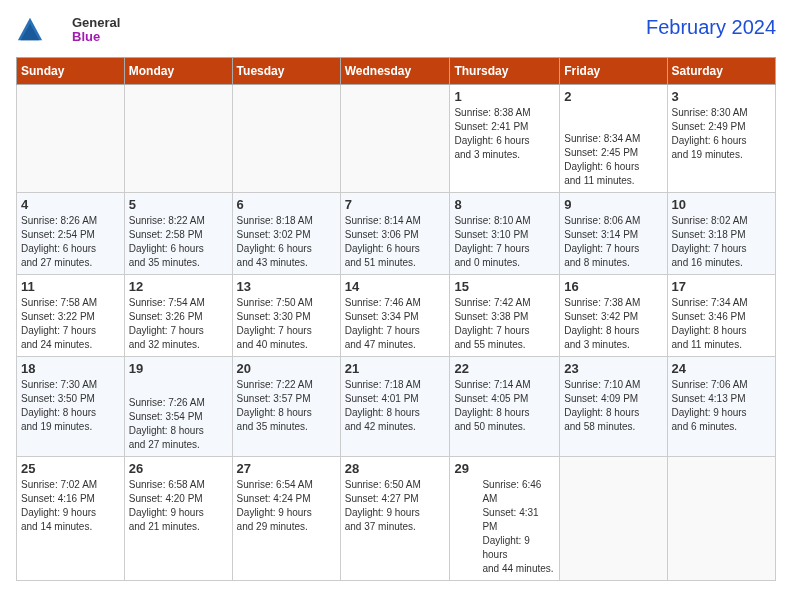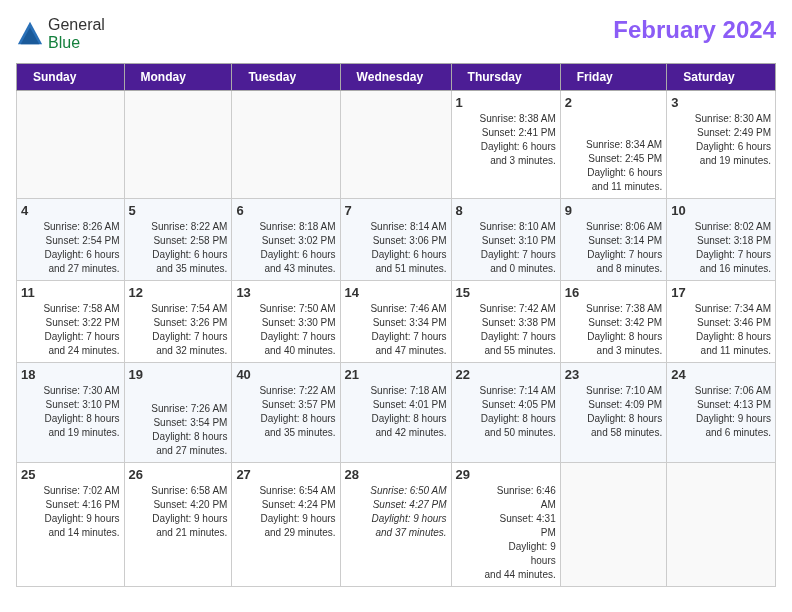--- a/index.html
+++ b/index.html
@@ -15,52 +15,53 @@
       justify-content: space-between;
       align-items: flex-start;
       margin-bottom: 12px;
     }
     .logo {
       display: flex;
       align-items: center;
       gap: 4px;
     }
     .logo-text {
-      font-size: 16px;
-      font-weight: normal;
+      font-size: 13px;
+      font-weight: bold;
       line-height: 1.1;
+      margin-left: 24px;
     }
     .logo-general { color: #333; }
-    .logo-blue { color: #15803d; }
+    .logo-blue { color: #a21caf; }
     .logo-icon {
       width: 28px;
       height: 28px;
     }
     .title-block {
       text-align: right;
     }
     .month-year {
-      font-size: 24px;
-      font-weight: bold;
-      color: #8b5cf6;
+      font-size: 20px;
+      font-weight: normal;
+      color: #1d4ed8;
     }
     .location {
       font-size: 16px;
       color: #555;
     }
     table {
       width: 100%;
       border-collapse: collapse;
     }
     th {
-      background-color: #4c1d95;
+      background-color: #c2410c;
       color: #fff;
       font-size: 12px;
       font-weight: bold;
-      padding: 6px 16px;
+      padding: 6px 4px;
       text-align: left;
       border: 1px solid #aaa;
     }
     td {
       border: 1px solid #ccc;
       vertical-align: top;
       padding: 4px;
       font-size: 10.5px;
       color: #333;
       height: 82px;
@@ -72,21 +73,20 @@
     .day-number {
       font-size: 13px;
       font-weight: bold;
       color: #333;
       margin-bottom: 2px;
     }
     .day-info {
       font-size: 10px;
       color: #333;
       line-height: 1.4;
-      text-align: right;
     }
     tr:nth-child(even) td {
       background-color: #f5f8fc;
     }
     tr:nth-child(odd) td {
       background-color: #fff;
     }
     td.empty {
       background: #f9f9f9 !important;
     }
@@ -249,33 +249,33 @@
           <div class="day-info" style="white-space: pre-line;">Sunrise: 7:34 AM
 Sunset: 3:46 PM
 Daylight: 8 hours
 and 11 minutes.</div>
         </td>
       </tr>
       <tr>
         <td>
           <div class="day-number">18</div>
           <div class="day-info" style="white-space: pre-line;">Sunrise: 7:30 AM
-Sunset: 3:10 PM
+Sunset: 3:50 PM
 Daylight: 8 hours
 and 19 minutes.</div>
         </td>
         <td>
           <div class="day-number">19</div>
           <div class="day-info" style="white-space: pre-line; margin-top: 20px;">Sunrise: 7:26 AM
 Sunset: 3:54 PM
 Daylight: 8 hours
 and 27 minutes.</div>
         </td>
         <td>
-          <div class="day-number">40</div>
+          <div class="day-number">20</div>
           <div class="day-info" style="white-space: pre-line;">Sunrise: 7:22 AM
 Sunset: 3:57 PM
 Daylight: 8 hours
 and 35 minutes.</div>
         </td>
         <td>
           <div class="day-number">21</div>
           <div class="day-info" style="white-space: pre-line;">Sunrise: 7:18 AM
 Sunset: 4:01 PM
 Daylight: 8 hours
@@ -320,21 +320,21 @@
         </td>
         <td>
           <div class="day-number">27</div>
           <div class="day-info" style="white-space: pre-line;">Sunrise: 6:54 AM
 Sunset: 4:24 PM
 Daylight: 9 hours
 and 29 minutes.</div>
         </td>
         <td>
           <div class="day-number">28</div>
-          <div class="day-info" style="white-space: pre-line; font-style: italic;">Sunrise: 6:50 AM
+          <div class="day-info" style="white-space: pre-line;">Sunrise: 6:50 AM
 Sunset: 4:27 PM
 Daylight: 9 hours
 and 37 minutes.</div>
         </td>
         <td>
           <div class="day-number">29</div>
           <div class="day-info" style="white-space: pre-line; margin-left: 28px;">Sunrise: 6:46 AM
 Sunset: 4:31 PM
 Daylight: 9 hours
 and 44 minutes.</div>

